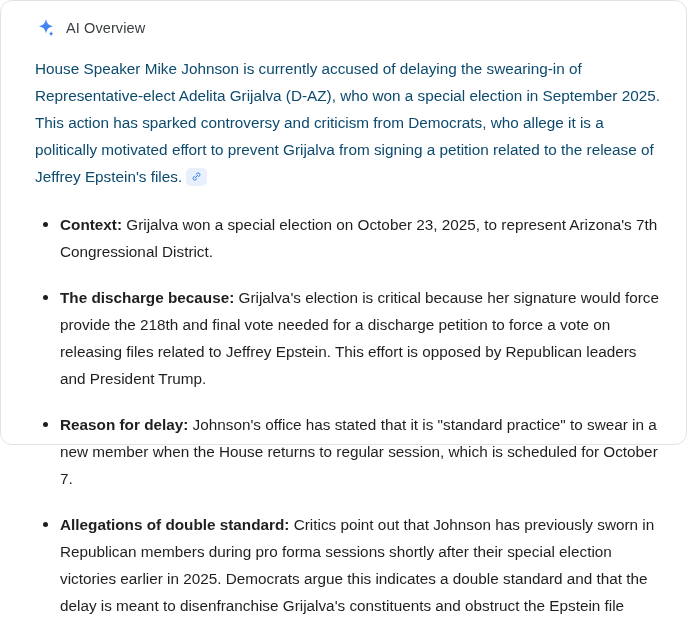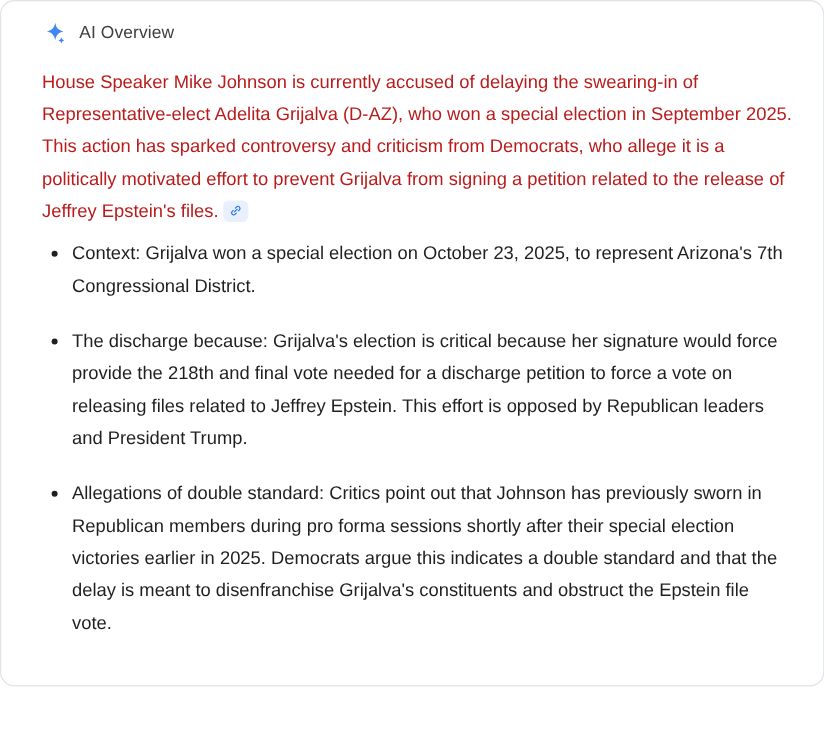--- a/index.html
+++ b/index.html
@@ -10,21 +10,21 @@
     width: 687px;
     height: 627px;
     background: #ffffff;
     font-family: "Liberation Sans", sans-serif;
     color: #1f1f1f;
     overflow: hidden;
   }
   .panel {
     position: relative;
     width: 687px;
-    height: 572px;
+    height: 445px;
     background: #ffffff;
     border: 1px solid #dfe3e8;
     box-sizing: border-box;
     border-radius: 12px;
   }
   .inner {
     padding: 14px 26px 0 34px;
     box-sizing: border-box;
   }
   
@@ -42,22 +42,22 @@
   }
   .ai-header-label {
     font-size: 14.5px;
     color: #3c4043;
     letter-spacing: 0.1px;
   }
   
   .intro {
     font-size: 15.3px;
     line-height: 27px;
-    color: #b91c1c;
-    margin: 0 0 8px 0;
+    color: #0c4a6e;
+    margin: 0 0 21px 0;
     max-width: 632px;
   }
   .cite {
     display: inline-flex;
     align-items: center;
     justify-content: center;
     width: 21px;
     height: 18px;
     background: #e8f0fe;
     border-radius: 5px;
@@ -96,21 +96,21 @@
     content: "";
     position: absolute;
     left: 8px;
     top: 11px;
     width: 5px;
     height: 5px;
     border-radius: 50%;
     background: #1f1f1f;
   }
   .lead {
-    font-weight: normal;
+    font-weight: bold;
     color: #1f1f1f;
   }
 </style>
 </head>
 <body>
 
 <div class="panel">
   <div class="inner">
 
     <div class="ai-header">
@@ -128,17 +128,18 @@
             <path d="M9.5 14.5 L14.5 9.5" stroke="#1a73e8" stroke-width="2" stroke-linecap="round"></path>
             <path d="M11 7.5 L13 5.5 A3.5 3.5 0 0 1 18.5 10.5 L16.5 12.5" stroke="#1a73e8" stroke-width="2" stroke-linecap="round"></path>
             <path d="M13 16.5 L11 18.5 A3.5 3.5 0 0 1 5.5 13.5 L7.5 11.5" stroke="#1a73e8" stroke-width="2" stroke-linecap="round"></path>
           </svg>
         </span></p>
 
 
     <ul class="points">
       <li><span class="lead">Context:</span><span> Grijalva won a special election on October 23, 2025, to represent Arizona's 7th Congressional District.</span></li>
       <li><span class="lead">The discharge because:</span><span> Grijalva's election is critical because her signature would force provide the 218th and final vote needed for a discharge petition to force a vote on releasing files related to Jeffrey Epstein. This effort is opposed by Republican leaders and President Trump.</span></li>
+      <li><span class="lead">Reason for delay:</span><span> Johnson's office has stated that it is "standard practice" to swear in a new member when the House returns to regular session, which is scheduled for October 7.</span></li>
       <li><span class="lead">Allegations of double standard:</span><span> Critics point out that Johnson has previously sworn in Republican members during pro forma sessions shortly after their special election victories earlier in 2025. Democrats argue this indicates a double standard and that the delay is meant to disenfranchise Grijalva's constituents and obstruct the Epstein file vote.</span></li>
     </ul>
 
   </div>
 </div>
 
 </body></html>

